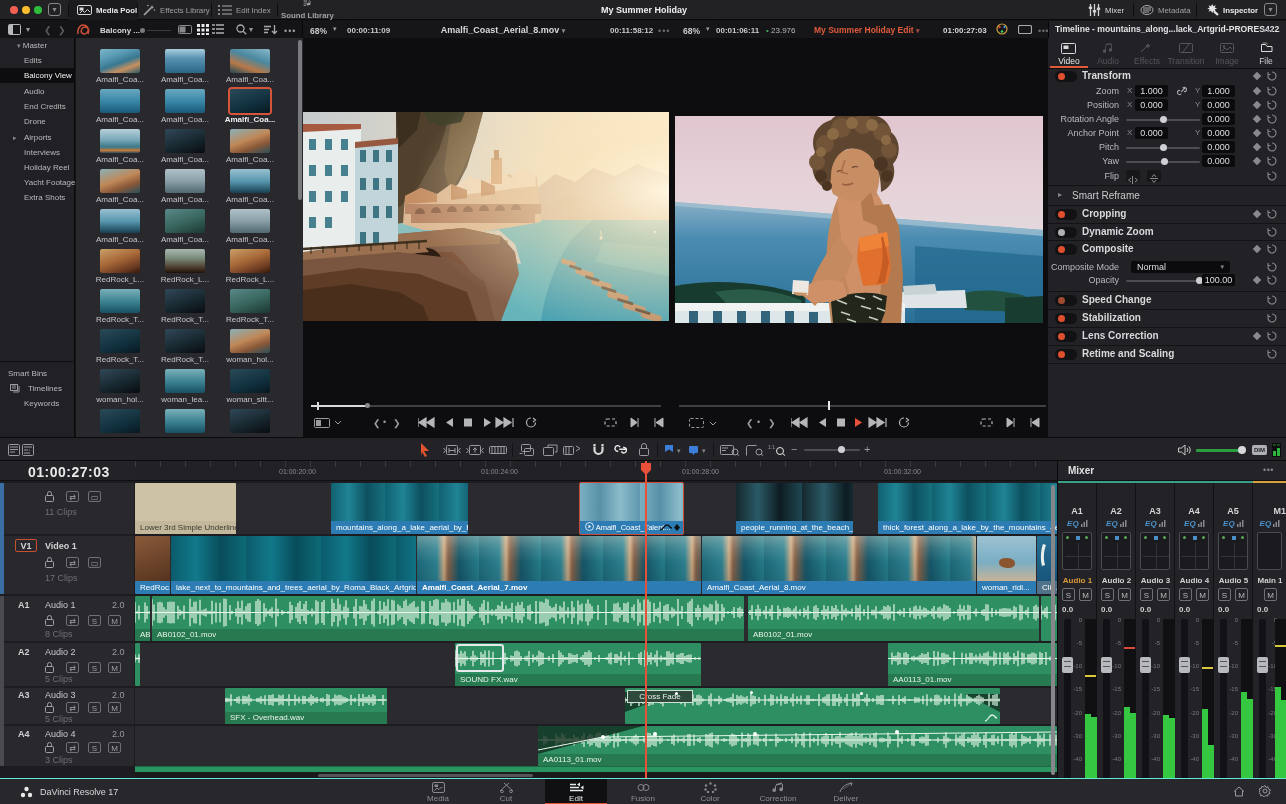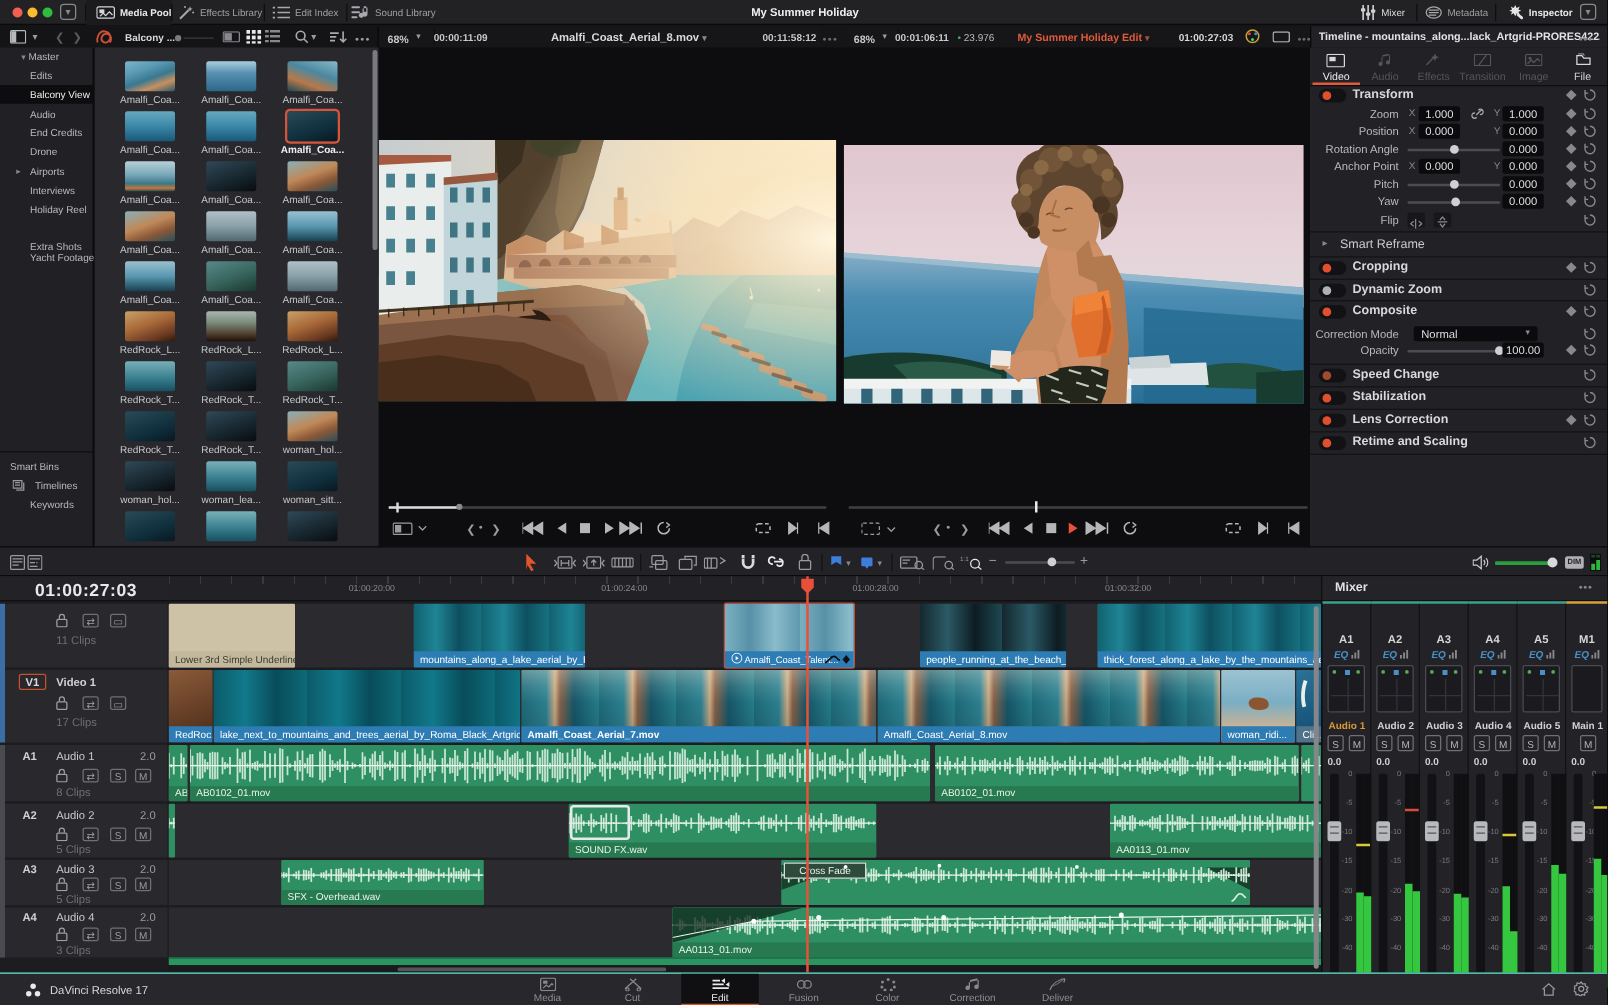--- a/index.html
+++ b/index.html
@@ -106,21 +106,21 @@
     <div class="menubtn" style="left:218px;color:#9fa0a3;font-weight:normal;">
       <svg width="14" height="12" viewBox="0 0 14 12">
           <g stroke="#a8a9ac" stroke-width="1.4">
             <path d="M0 2h2M0 6h2M0 10h2"></path>
             <path d="M4 2h10M4 6h10M4 10h10" stroke-width="1.2"></path>
           </g>
         </svg>
       <span>Edit Index</span>
     </div>
     <div class="vline" style="left:277px;"></div>
-    <div class="menubtn" style="left:281px;color:#9fa0a3;font-weight:normal;">
+    <div class="menubtn" style="left:281px;color:#9fa0a3;font-weight:bold;flex-direction:column;">
       <svg width="15" height="13" viewBox="0 0 15 13">
           <g fill="#a8a9ac">
             <rect x="0" y="1" width="7" height="1.6" rx="0.8"></rect>
             <rect x="0" y="5" width="7" height="1.6" rx="0.8"></rect>
             <rect x="0" y="9" width="5" height="1.6" rx="0.8"></rect>
             <path d="M10 1v7.2a2 2 0 1 1-1-1.7V3l4-1v5.3a2 2 0 1 1-1-1.7V1z"></path>
           </g>
         </svg>
       <span>Sound Library</span>
     </div>
@@ -277,21 +277,21 @@
       </div>
     <div class="sbitem" style="top:92px;">
         <span style="padding-left:24px;"><i style="font-style:normal;font-size:7px;color:#87888b;position:absolute;left:13px;">▸</i> Airports</span>
       </div>
     <div class="sbitem" style="top:107px;">
         <span>Interviews</span>
       </div>
     <div class="sbitem" style="top:122px;">
         <span>Holiday Reel</span>
       </div>
-    <div class="sbitem" style="top:137px;margin-top:24px;">
+    <div class="sbitem" style="top:137px;">
         <span>Yacht Footage</span>
       </div>
     <div class="sbitem" style="top:152px;">
         <span>Extra Shots</span>
       </div>
     <div class="abs" style="left:0;top:323px;width:75px;height:1px;background:#0e0e10;"></div>
     <div class="sbitem" style="top:328px;">
         <span style="padding-left:8px;">Smart Bins</span>
       </div>
     <div class="sbitem" style="top:343px;">
@@ -774,21 +774,21 @@
         </svg>
       <div class="hline" style="top:202px;"></div>
       <div class="toggle" style="left:7px;top:205.5px;">
           <i style="left:3px;background:#e0502e;"></i>
         </div>
         <div class="abs sechead" style="left:34px;top:205px;">Composite</div>
         <div class="diamond" style="left:206px;top:208px;"></div>
         <svg class="abs" style="left:219px;top:206px;" width="10" height="10" viewBox="0 0 10 10">
           <path d="M5 1a4 4 0 1 1-3.4 1.9M1 1v2.5h2.5" fill="none" stroke="#88898c" stroke-width="1.1"></path>
         </svg>
-      <div class="inslabel" style="left:0;top:224px;width:71px;">Correction Mode</div>
+      <div class="inslabel" style="left:0;top:224px;width:71px;">Composite Mode</div>
       <div class="insbox" style="left:83px;top:223px;width:99px;text-align:left;padding-left:6px;">Normal<span style="position:absolute;right:6px;color:#88898c;font-size:7px;">▾</span></div>
       <svg class="abs" style="left:219px;top:224px;" width="10" height="10" viewBox="0 0 10 10">
           <path d="M5 1a4 4 0 1 1-3.4 1.9M1 1v2.5h2.5" fill="none" stroke="#88898c" stroke-width="1.1"></path>
         </svg>
       <div class="inslabel" style="left:0;top:237px;width:71px;">Opacity</div>
       <div class="slider" style="left:78px;top:242px;width:74px;"></div>
         <div class="sdot" style="left:148px;top:239px;"></div>
         <div class="insbox" style="left:154px;top:236px;width:33px;">100.00</div>
         <div class="diamond" style="left:206px;top:239px;"></div>
         <svg class="abs" style="left:219px;top:237px;" width="10" height="10" viewBox="0 0 10 10">
@@ -1393,21 +1393,21 @@
   <div class="abs" style="left:14px;top:252px;width:10px;text-align:right;font-size:6px;color:#7a7b7e;">-30</div>
   <div class="abs" style="left:14px;top:275px;width:10px;text-align:right;font-size:6px;color:#7a7b7e;">-40</div>
   <div class="abs" style="left:14px;top:298px;width:10px;text-align:right;font-size:6px;color:#7a7b7e;">-50</div>
   <div class="meter" style="left:27px;top:138px;height:171px;"></div>
   <div class="meter" style="left:33px;top:138px;height:171px;"></div>
   <div class="abs" style="left:27px;top:211px;width:6px;height:98px;background:#35c73f;"></div>
   <div class="abs" style="left:33px;top:218px;width:6px;height:91px;background:#35c73f;"></div>
   </div>
   <div class="strip" style="left:195px;width:34px;">
   <div class="abs" style="left:0;top:0;width:34px;height:2px;background:#d8a03a;"></div>
-  <div class="mlab" style="top:25px;">M1</div>
+  <div class="mlab" style="top:25px;text-align:right;">M1</div>
   <div class="abs" style="left:0;top:38px;width:34px;text-align:center;color:#4a90c8;font-size:8px;font-style:italic;font-weight:bold;">EQ <svg width="7" height="7" viewBox="0 0 7 7" style="vertical-align:-1px;">
             <rect x="0" y="4" width="1.5" height="3" fill="#87888b"></rect>
             <rect x="2.5" y="2" width="1.5" height="5" fill="#87888b"></rect>
             <rect x="5" y="0" width="1.5" height="7" fill="#87888b"></rect>
           </svg></div>
   <div class="abs" style="left:4px;top:51px;width:25px;height:38px;background:#1b1b1f;border:1px solid #4a4b50;border-radius:2px;"></div>
   <div class="abs" style="left:0;top:95px;width:34px;text-align:center;font-size:8px;font-weight:bold;color:#d0d1d3;white-space:nowrap;">Main 1</div>
   <div class="abs" style="left:11px;top:107px;width:13px;height:13px;border:1px solid #6f7074;border-radius:2px;color:#b8b9bc;font-size:8px;text-align:center;line-height:13px;">M</div>
   <div class="abs" style="left:4px;top:124px;font-size:8px;font-weight:bold;color:#d0d1d3;">0.0</div>
   <div class="abs" style="left:6px;top:138px;width:7px;height:163px;background:#121216;border-radius:2px;"></div>

